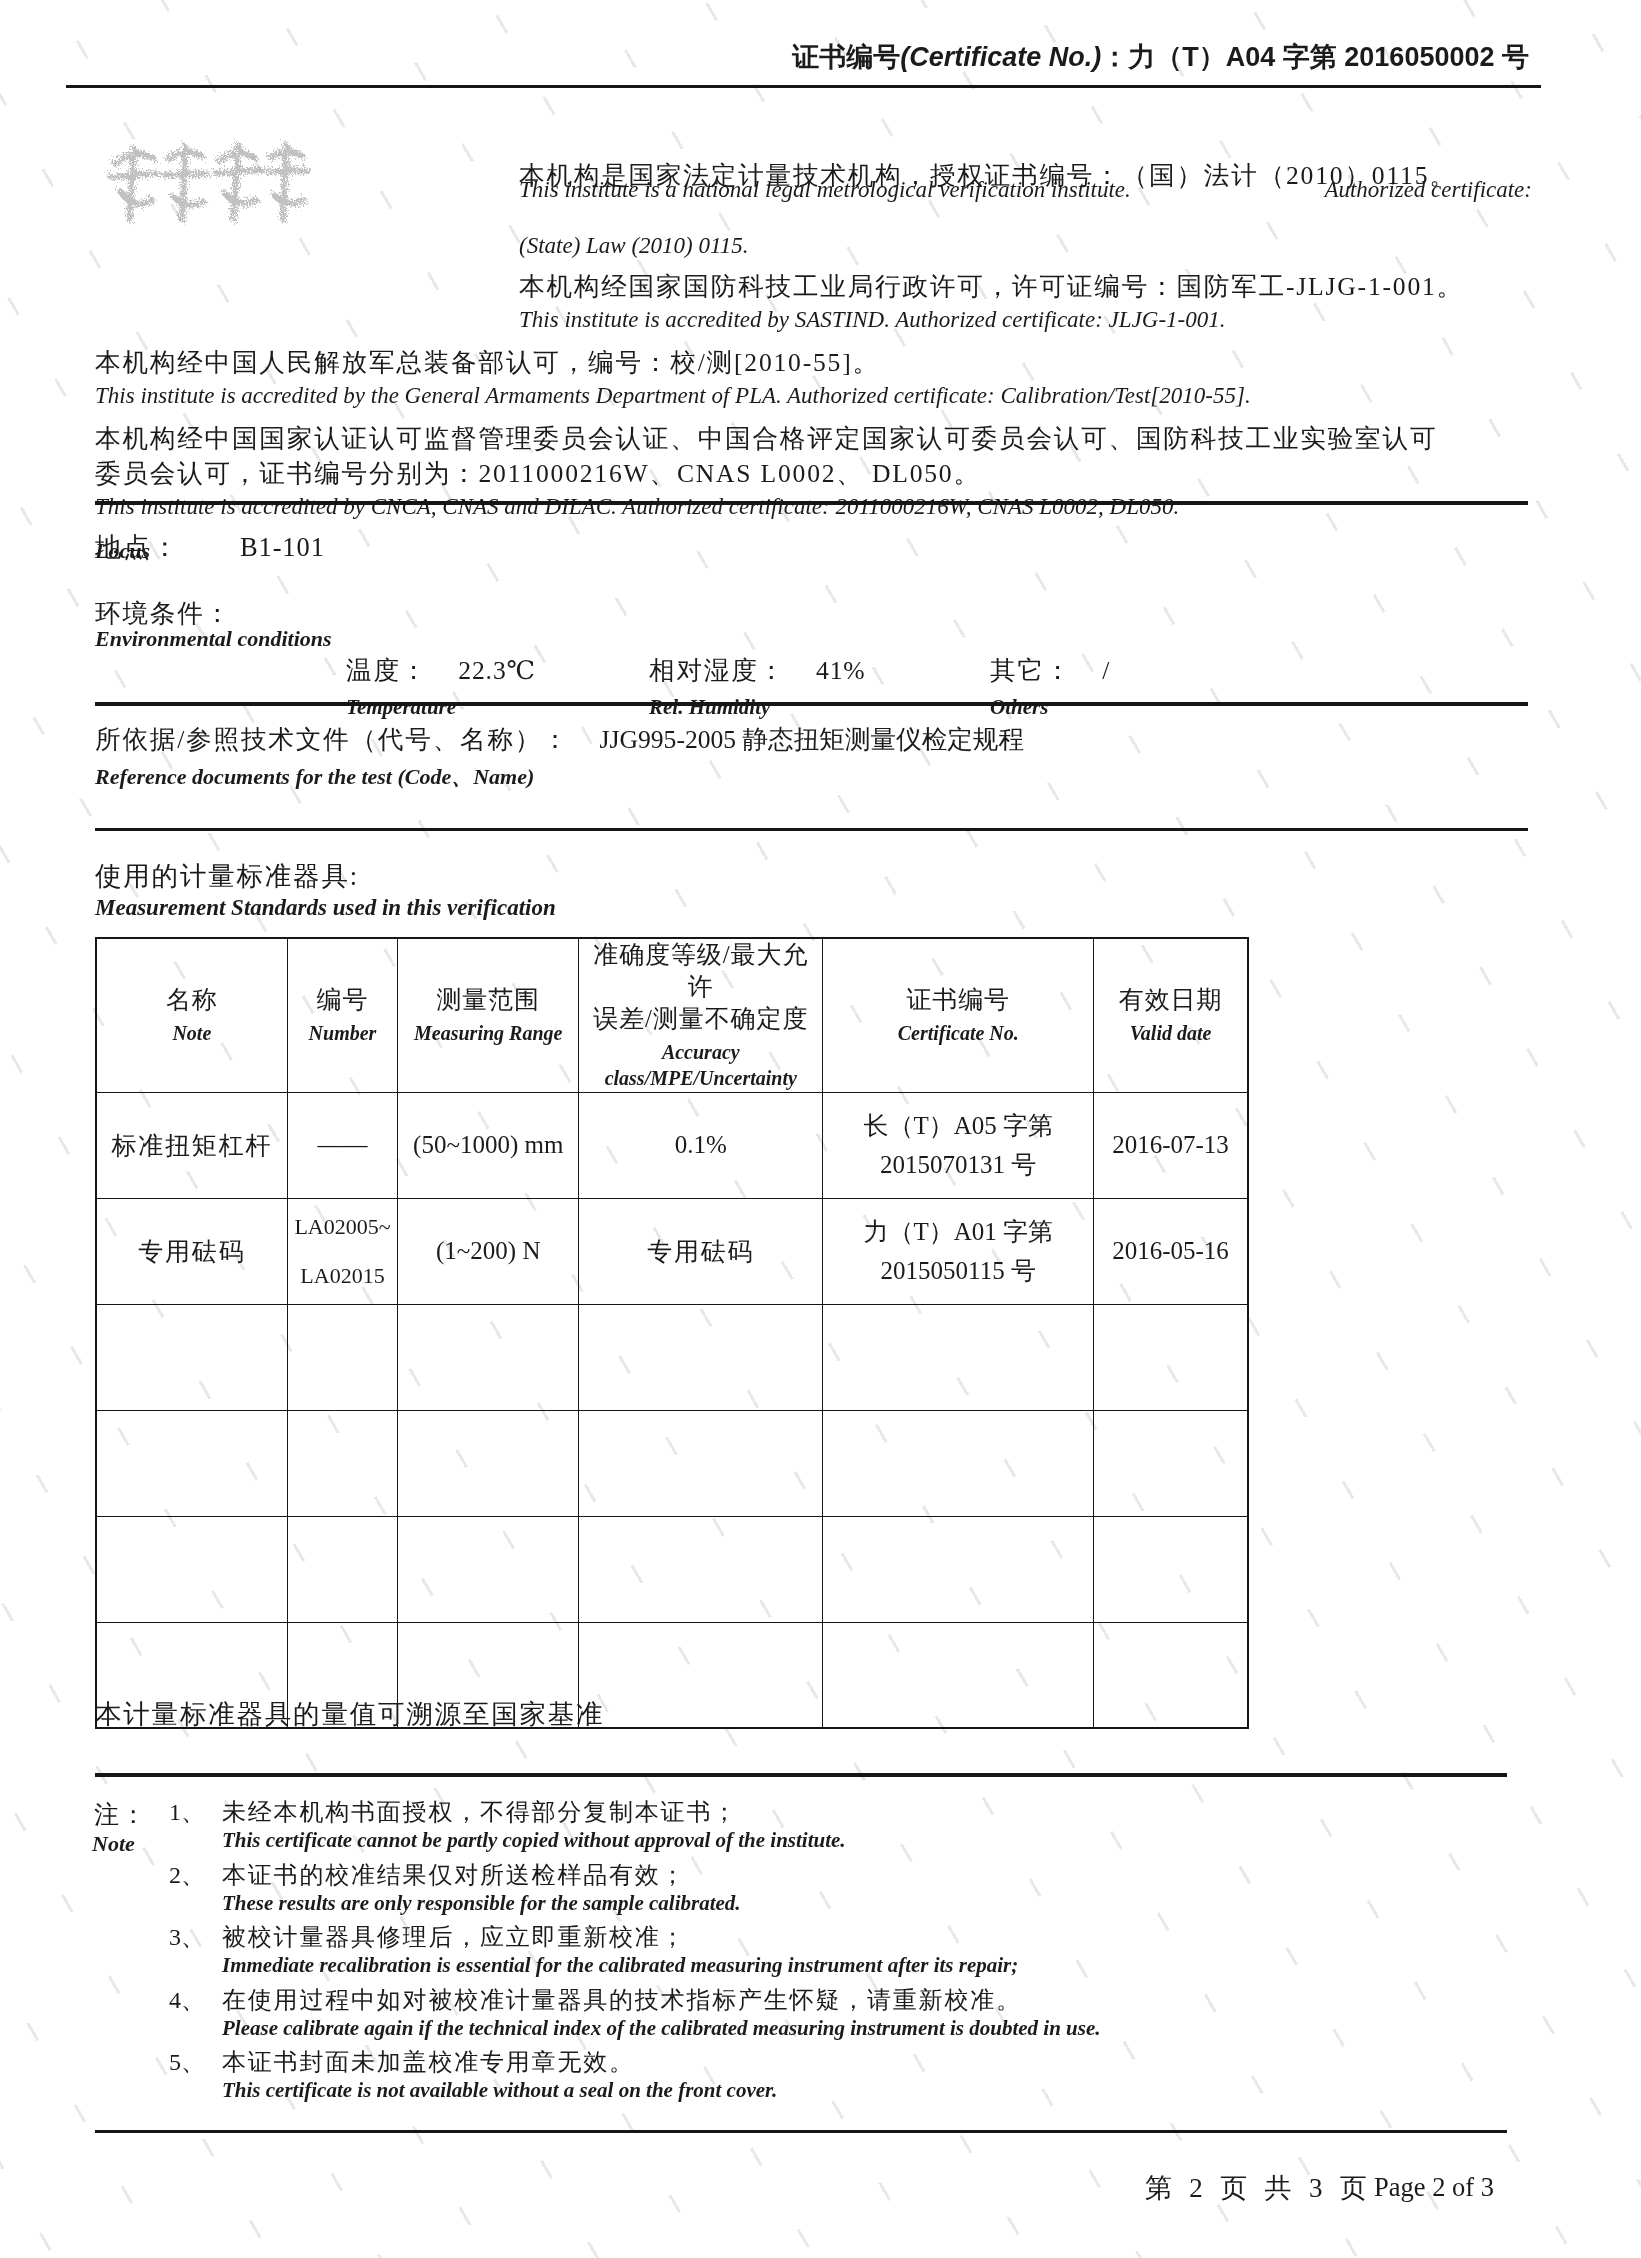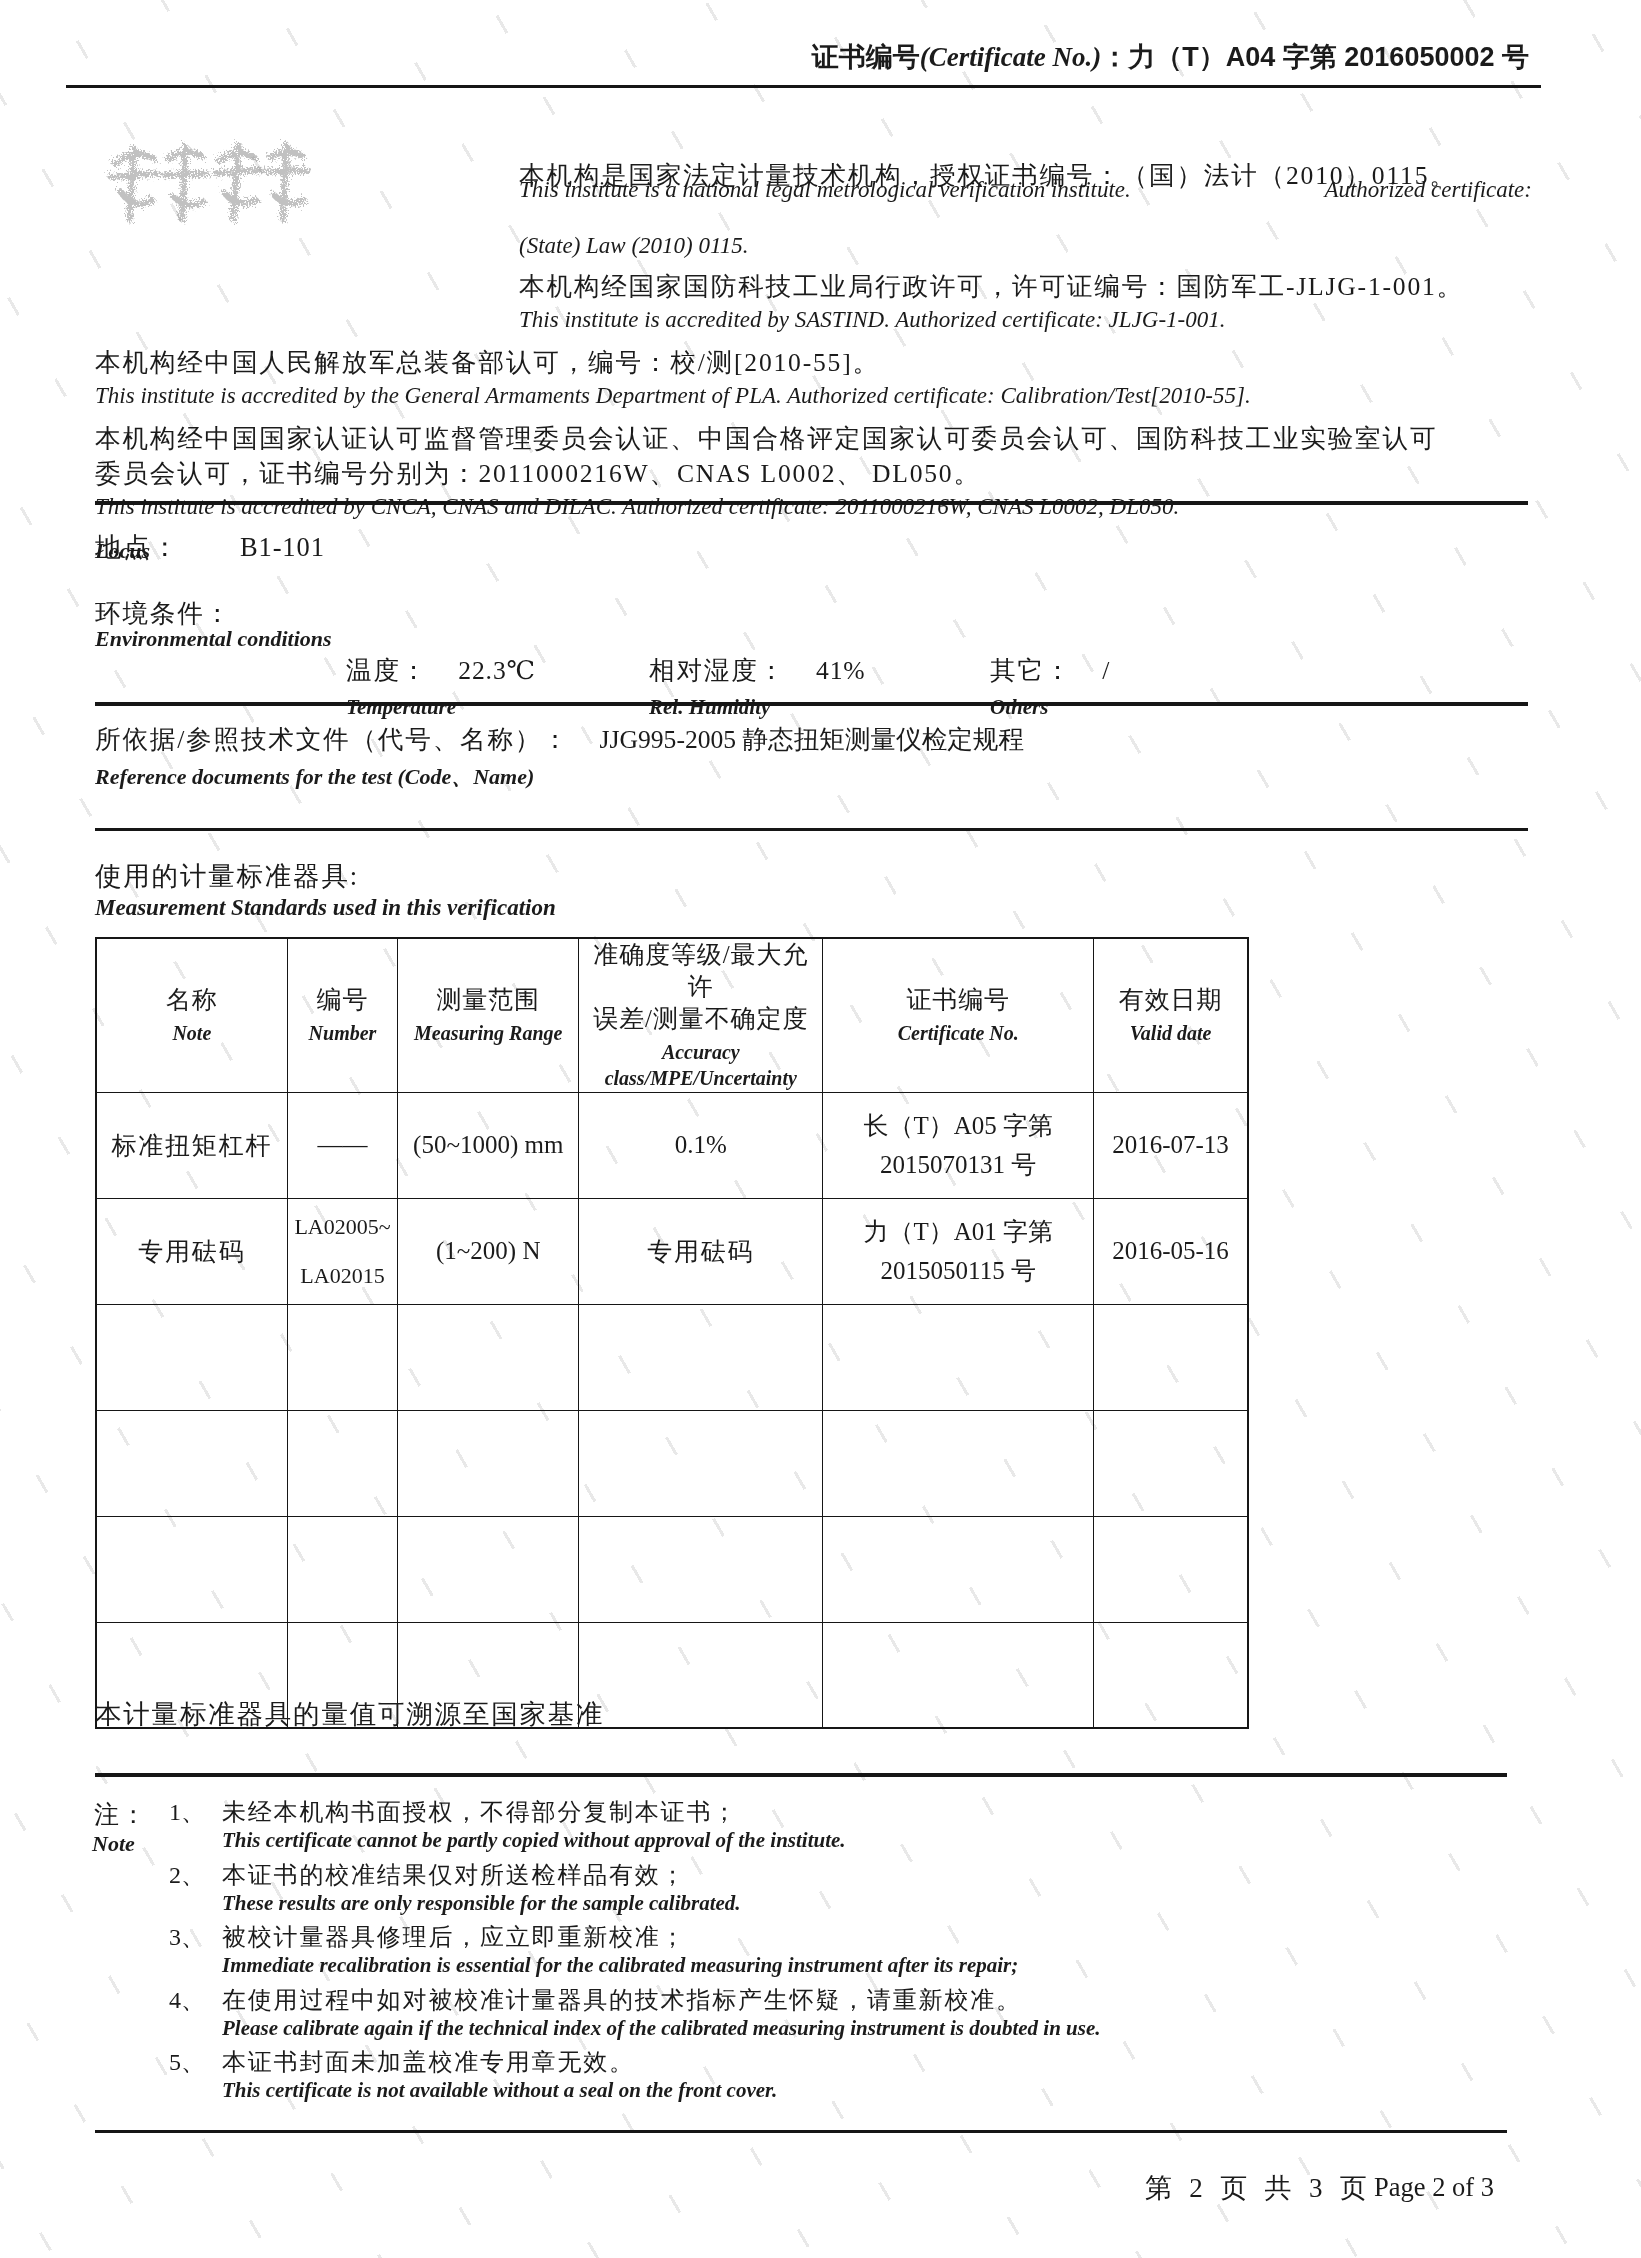--- a/index.html
+++ b/index.html
@@ -13,21 +13,21 @@
     background-image:
       repeating-linear-gradient(150deg,#fff 0 74px,rgba(255,255,255,0) 74px 94px),
       repeating-linear-gradient(60deg,rgba(0,0,0,0) 0 46px,rgba(120,120,120,.30) 46px 49px,rgba(0,0,0,0) 49px 94px);
   }
   .cn{letter-spacing:1.8px;}
   .enb{font-style:italic;font-weight:bold;}
   .rule{background:#161616;}
   
   .hdr{top:39px;right:113px;font-size:27px;font-weight:bold;white-space:nowrap;
        font-family:"Liberation Sans","DejaVu Sans",sans-serif;}
-  .hdr .hdr-en{font-family:Liberation Serif, serif;font-weight:bold;font-style:italic;text-align:right;}
+  .hdr .hdr-en{font-family:Liberation Sans, sans-serif;font-weight:bold;font-style:italic;text-align:right;}
   .rule-hdr{top:85px;left:66px;width:1475px;height:2.6px;}
   
   .logo{left:99px;top:115px;width:212px;height:124px;}
   .ir{left:519px;width:1016px;font-size:25.6px;line-height:35px;}
   .ir-en{left:519px;width:1013px;font-size:23px;line-height:30px;font-style:italic;}
   .p1cn{top:132px;}
   .p1en{top:175px;display:flex;justify-content:space-between;}
   .p1wrap{top:208px;font-family:Liberation Serif, serif;}
   .p2cn{top:243px;}
   .p2en{top:282px;}

